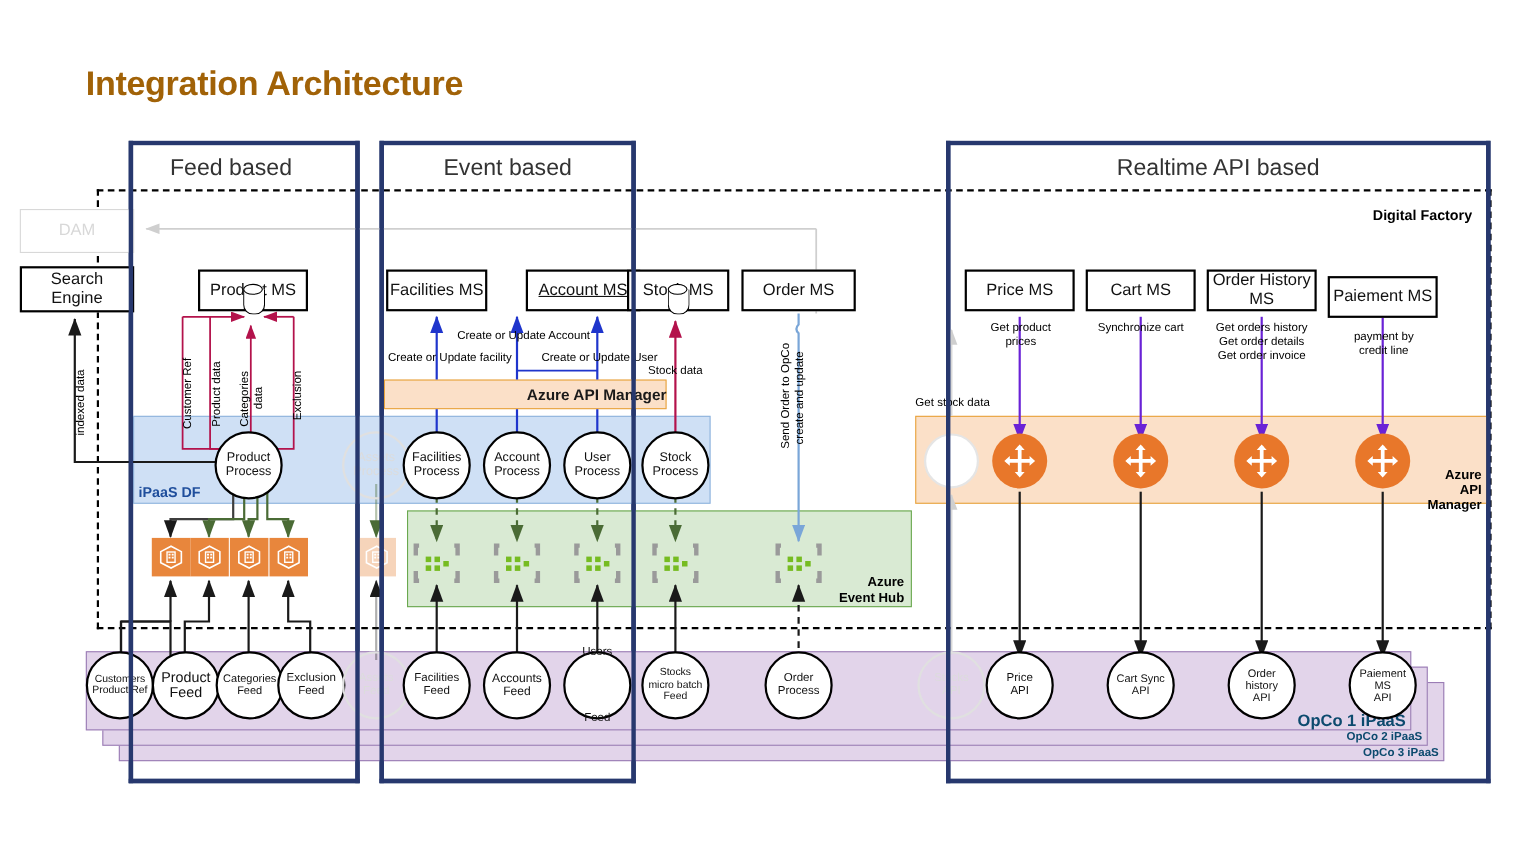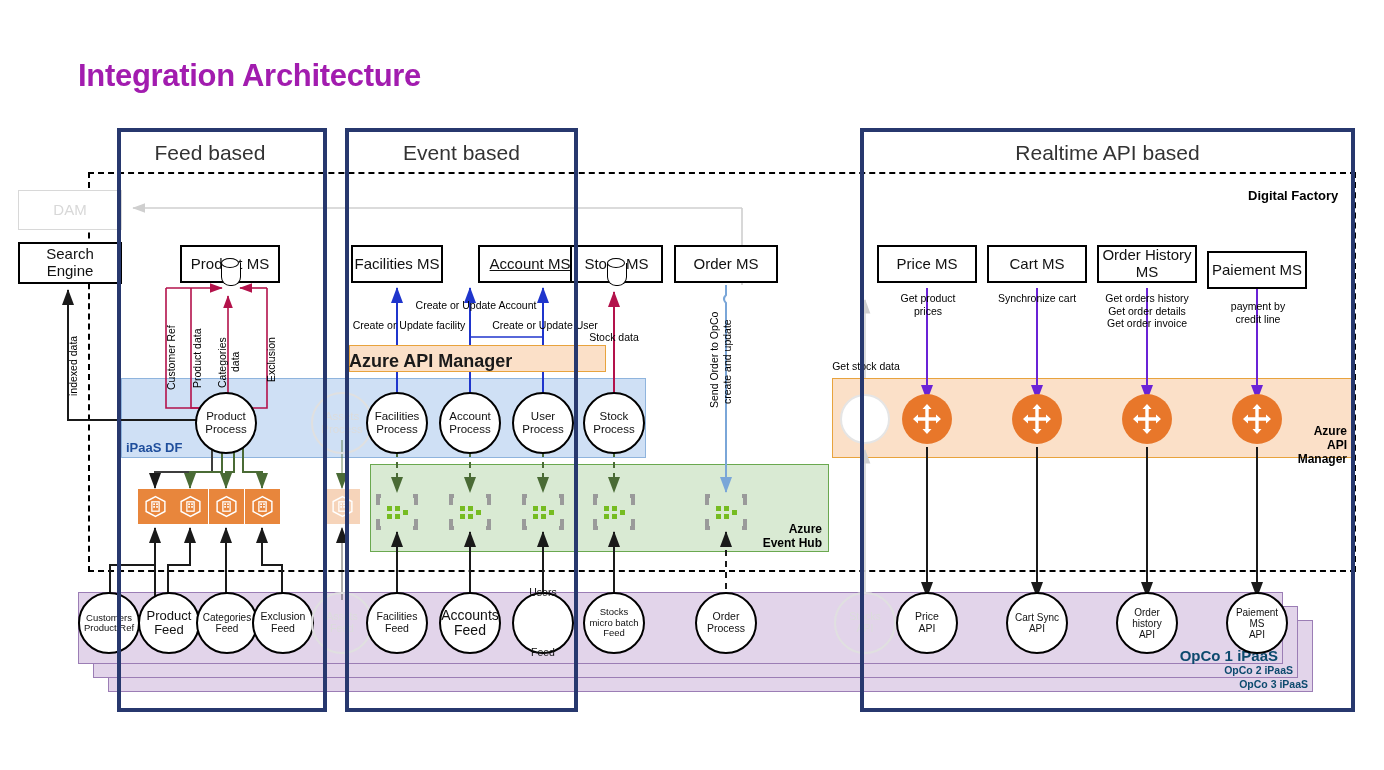--- a/index.html
+++ b/index.html
@@ -2,21 +2,21 @@
 <html><head>
 <meta charset="utf-8">
 <style>
   html,body{margin:0;padding:0;background:#ffffff;}
   body{width:1384px;height:770px;position:relative;overflow:hidden;
        font-family:"Liberation Sans","DejaVu Sans",sans-serif;color:#1a1a1a;}
   #stage{position:absolute;left:0;top:0;width:1384px;height:770px;}
   .abs{position:absolute;box-sizing:border-box;}
 
   
-  #title{left:78px;top:58px;font-size:31px;font-weight:bold;letter-spacing:-0.3px;color:#a21caf;}
+  #title{left:78px;top:58px;font-size:31px;font-weight:bold;letter-spacing:-0.3px;color:#a16207;}
 
   
   .section-frame{border:4px solid #27386e;background:transparent;}
   .section-title{text-align:center;font-size:21px;color:#333;}
 
   
   #df-box{border:2px dashed #000;}
   #df-label{font-size:13px;font-weight:bold;color:#000;}
 
   
@@ -79,21 +79,21 @@
   <div class="abs section-frame" style="left:345px;top:128px;width:233px;height:584px;"></div>
   <div class="abs section-title" style="left:345px;top:141px;width:233px;">Event based</div>
 
   <div class="abs section-frame" style="left:860px;top:128px;width:495px;height:584px;"></div>
   <div class="abs section-title" style="left:860px;top:141px;width:495px;">Realtime API based</div>
 
   <div class="abs band" id="band-ipaas" style="left:121px;top:378px;width:525px;height:80px;"></div>
   <div class="abs" id="band-ipaas-label" style="left:126px;top:440px;">iPaaS DF</div>
 
   <div class="abs band band-apim" style="left:349px;top:345px;width:257px;height:27px;"></div>
-  <div class="abs" style="left:349px;top:351px;width:257px;text-align:left;font-size:18px;font-weight:bold;">Azure API Manager</div>
+  <div class="abs" style="left:349px;top:351px;width:257px;text-align:right;font-size:14px;font-weight:bold;">Azure API Manager</div>
 
   <div class="abs band" id="band-eh" style="left:370px;top:464px;width:459px;height:88px;"></div>
   <div class="abs" id="band-eh-label" style="left:700px;top:523px;width:122px;">
     <div>Azure</div>
     <div>Event Hub</div>
   </div>
 
   <div class="abs band band-apim" style="left:832px;top:378px;width:520px;height:80px;"></div>
   <div class="abs apim-label" style="left:1285px;top:425px;width:62px;">
     <div>Azure</div>
@@ -456,21 +456,21 @@
     <span>Feed</span>
   </div>
   <div class="abs circle faded" style="left:311px;top:592px;width:62px;height:62px;flex-direction:column;font-size:10.5px;">
     <span>Assets</span>
     <span>Feed</span>
   </div>
   <div class="abs circle" style="left:366px;top:592px;width:62px;height:62px;flex-direction:column;font-size:10.5px;">
     <span>Facilities</span>
     <span>Feed</span>
   </div>
-  <div class="abs circle" style="left:439px;top:592px;width:62px;height:62px;flex-direction:column;font-size:14px;">
+  <div class="abs circle" style="left:439px;top:592px;width:62px;height:62px;flex-direction:column;font-size:11px;">
     <span>Accounts</span>
     <span>Feed</span>
   </div>
   <div class="abs circle" style="left:512px;top:592px;width:62px;height:62px;flex-direction:column;font-size:10.5px;gap:48px;">
     <span>Users</span>
     <span>Feed</span>
   </div>
   <div class="abs circle" style="left:583px;top:592px;width:62px;height:62px;flex-direction:column;font-size:9.5px;">
     <span>Stocks</span>
     <span>micro batch</span>

